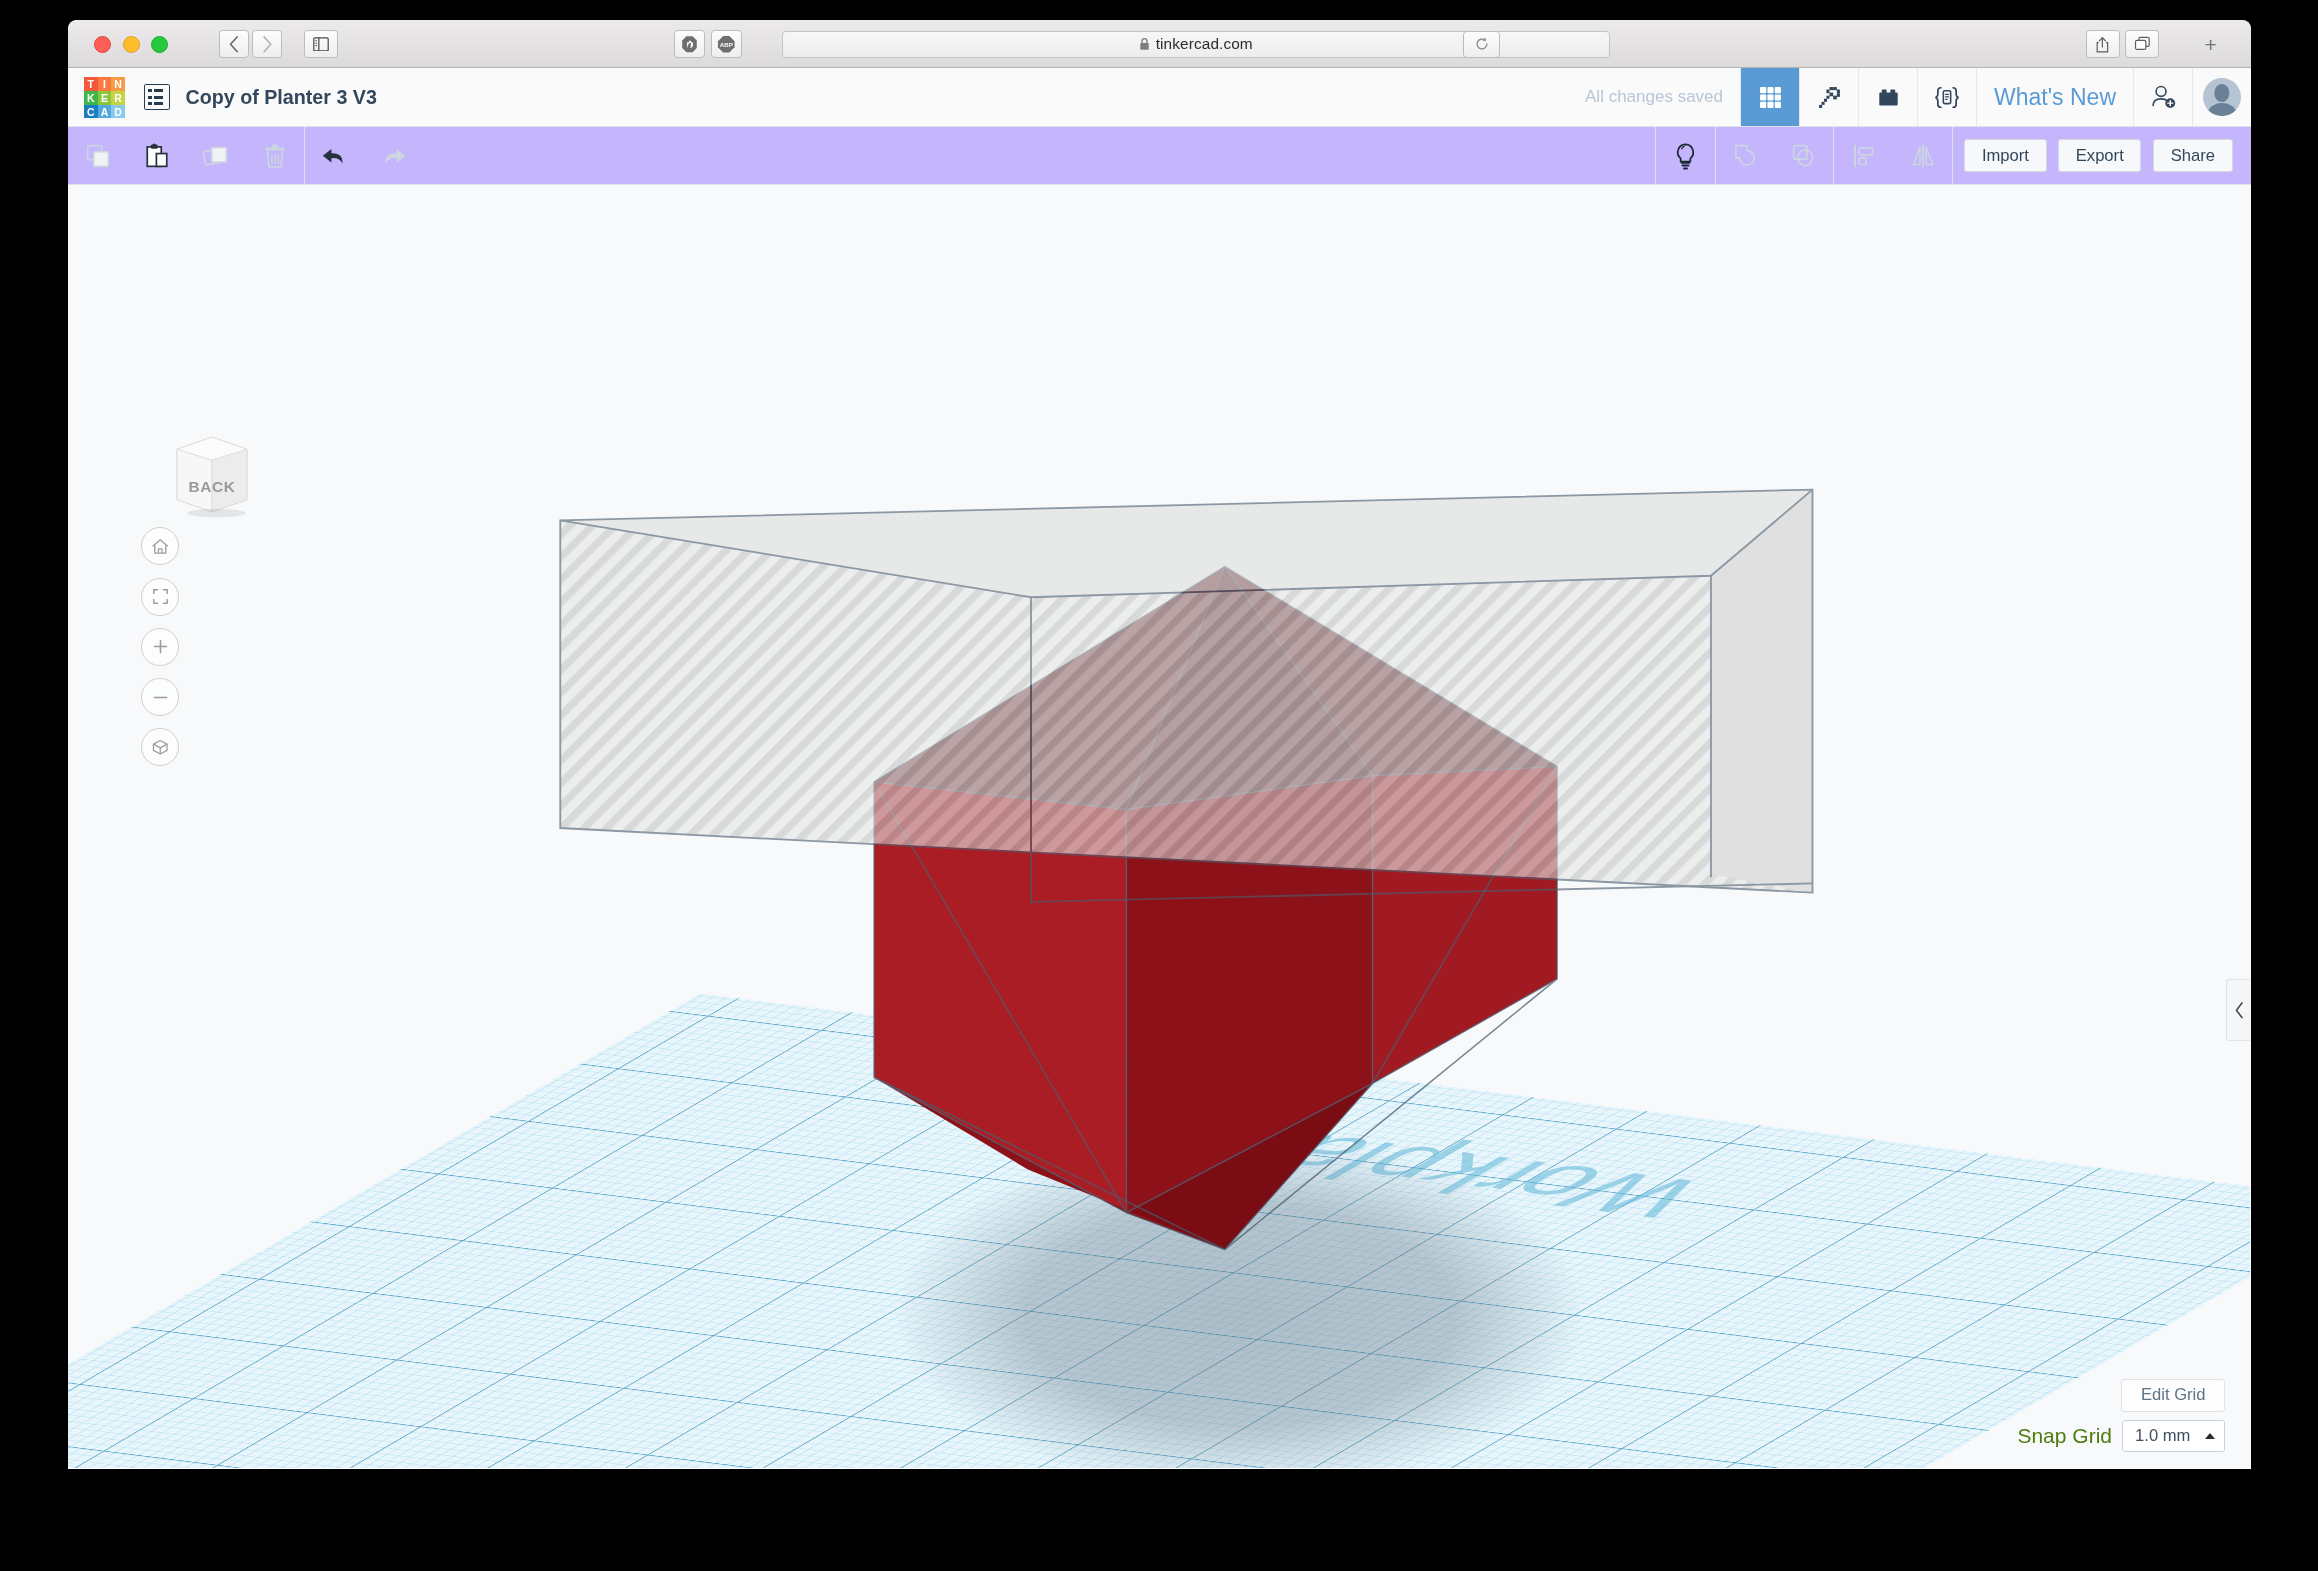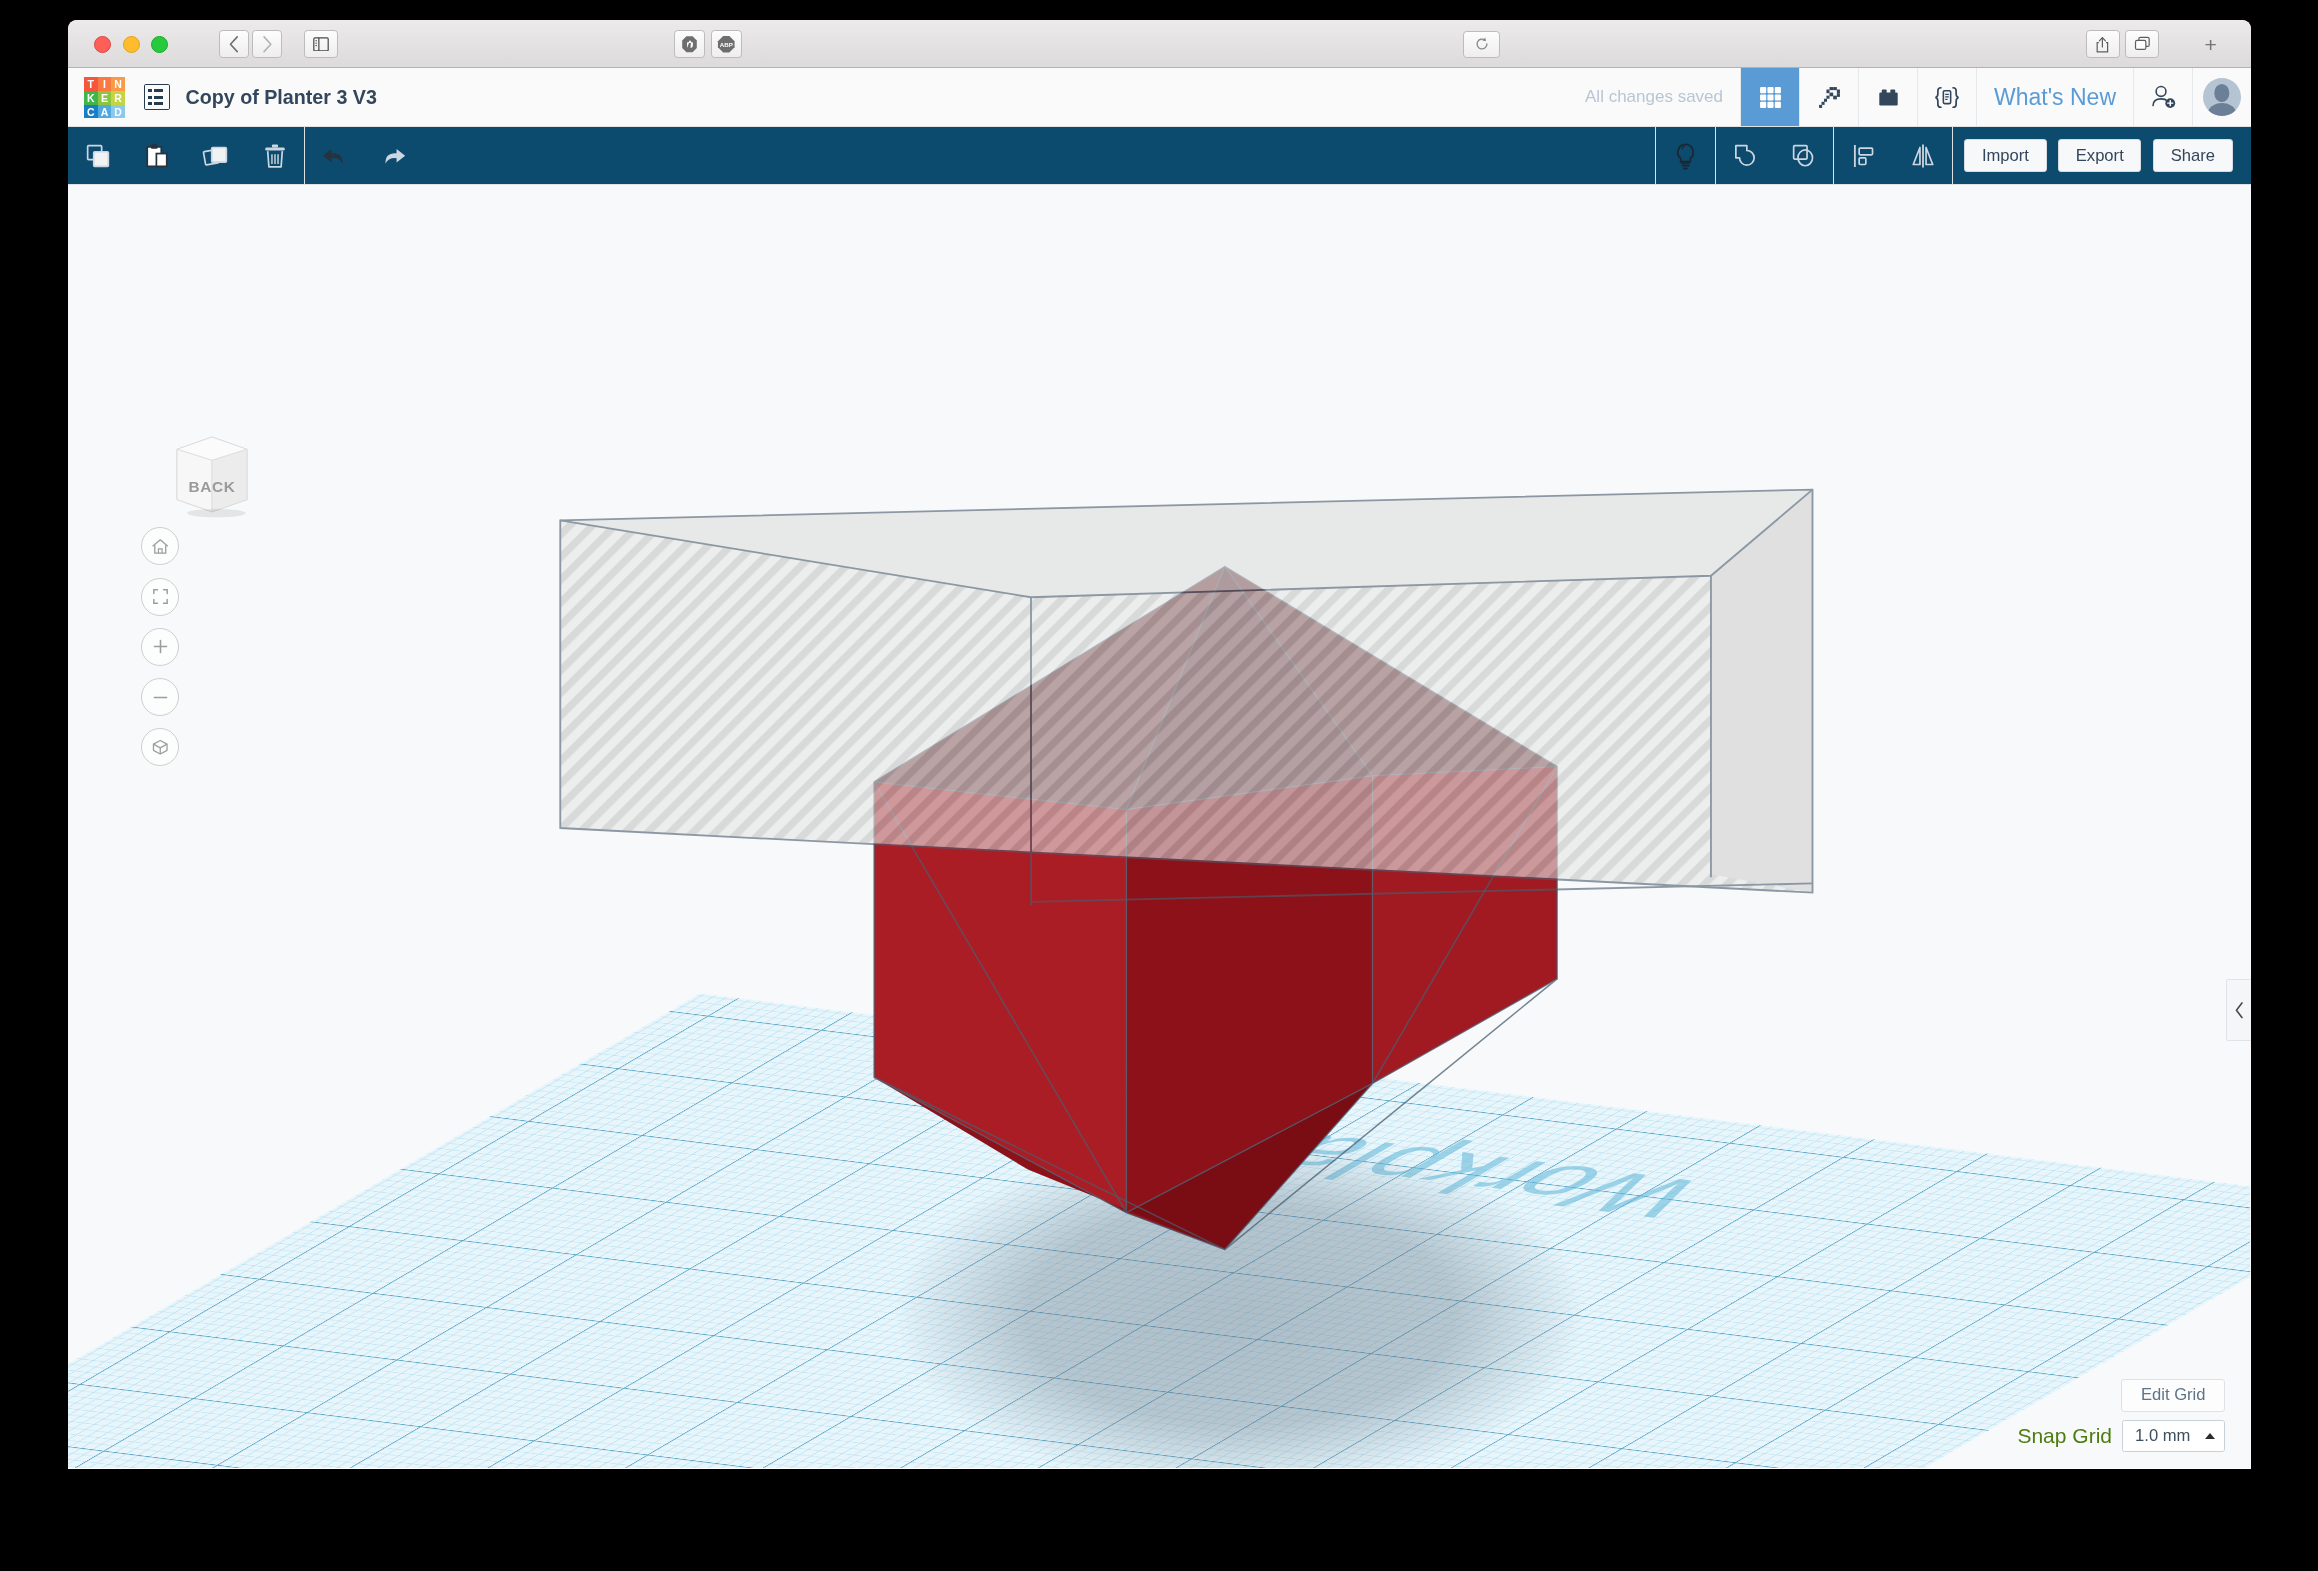--- a/index.html
+++ b/index.html
@@ -164,21 +164,21 @@
     content: ""; position: absolute;
     left: 50%; bottom: -9.8px; transform: translateX(-50%);
     width: 29px; height: 23px; border-radius: 50% 50% 0 0;
     background: #6b8097;
   }
 
   
   .toolbar {
     position: relative;
     height: 58px;
-    background: #0c4a6e;
+    background: #c4b5fd;
     border-bottom: 0.6px solid #dfe2e5;
     display: flex; align-items: center;
   }
   .tb-group { display: flex; align-items: center; height: 100%; }
   .tb-sep {
     width: 0.6px; height: 100%; background: #dfe2e5; flex: none;
   }
   .tb-btn {
     width: 59px; height: 100%;
     display: flex; align-items: center; justify-content: center;
@@ -317,20 +317,27 @@
         </svg>
       </div>
       <div class="chrome-btn">
         <svg width="18.5" height="18.5" viewBox="0 0 30 30">
           <polygon points="10,1.5 20,1.5 28.5,10 28.5,20 20,28.5 10,28.5 1.5,20 1.5,10" fill="#6e6e6e"></polygon>
           <text x="15" y="19.5" font-size="10" font-family="Liberation Sans, sans-serif" fill="#fff" text-anchor="middle" font-weight="bold">ABP</text>
         </svg>
       </div>
     </div>
 
+    <div class="url-field">
+      <svg width="11" height="14" viewBox="0 0 18 23">
+        <rect x="2" y="10" width="14" height="11" rx="1.6" fill="#7d7d7d"></rect>
+        <path d="M5 10 V6.6 a4 4 0 018 0 V10" fill="none" stroke="#7d7d7d" stroke-width="2.2"></path>
+      </svg>
+      <span class="url-text">tinkercad.com</span>
+    </div>
 
     <div class="chrome-btn reload-btn">
       <svg width="16" height="16" viewBox="0 0 26 26">
         <path d="M21 13 a8 8 0 11-3.2-6.4" fill="none" stroke="#8a8a8a" stroke-width="2.2" stroke-linecap="round"></path>
         <polygon points="18.4,2.6 19.4,8.6 13.4,7.2" fill="#8a8a8a"></polygon>
       </svg>
     </div>
 
     <div class="right-group">
       <div class="chrome-btn">

